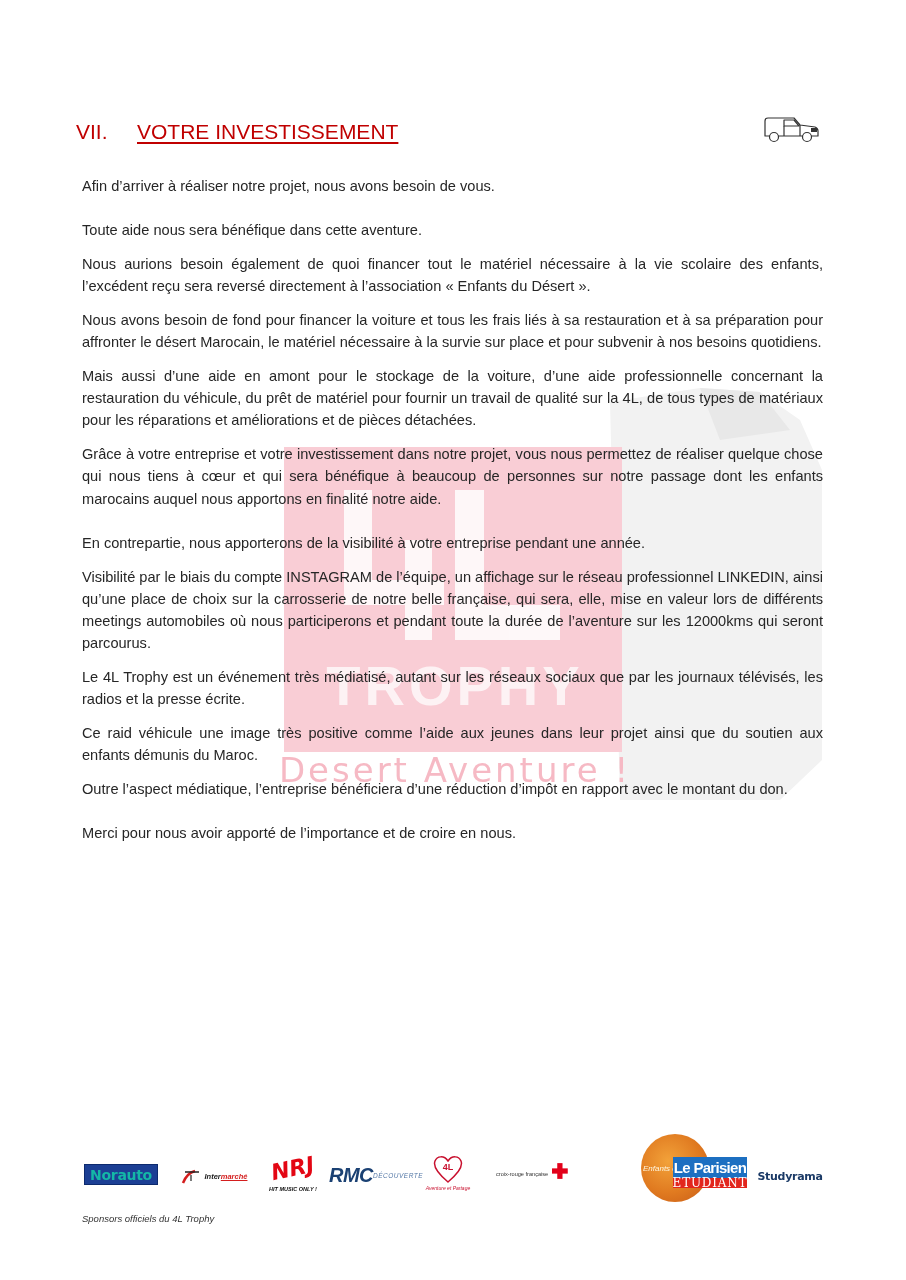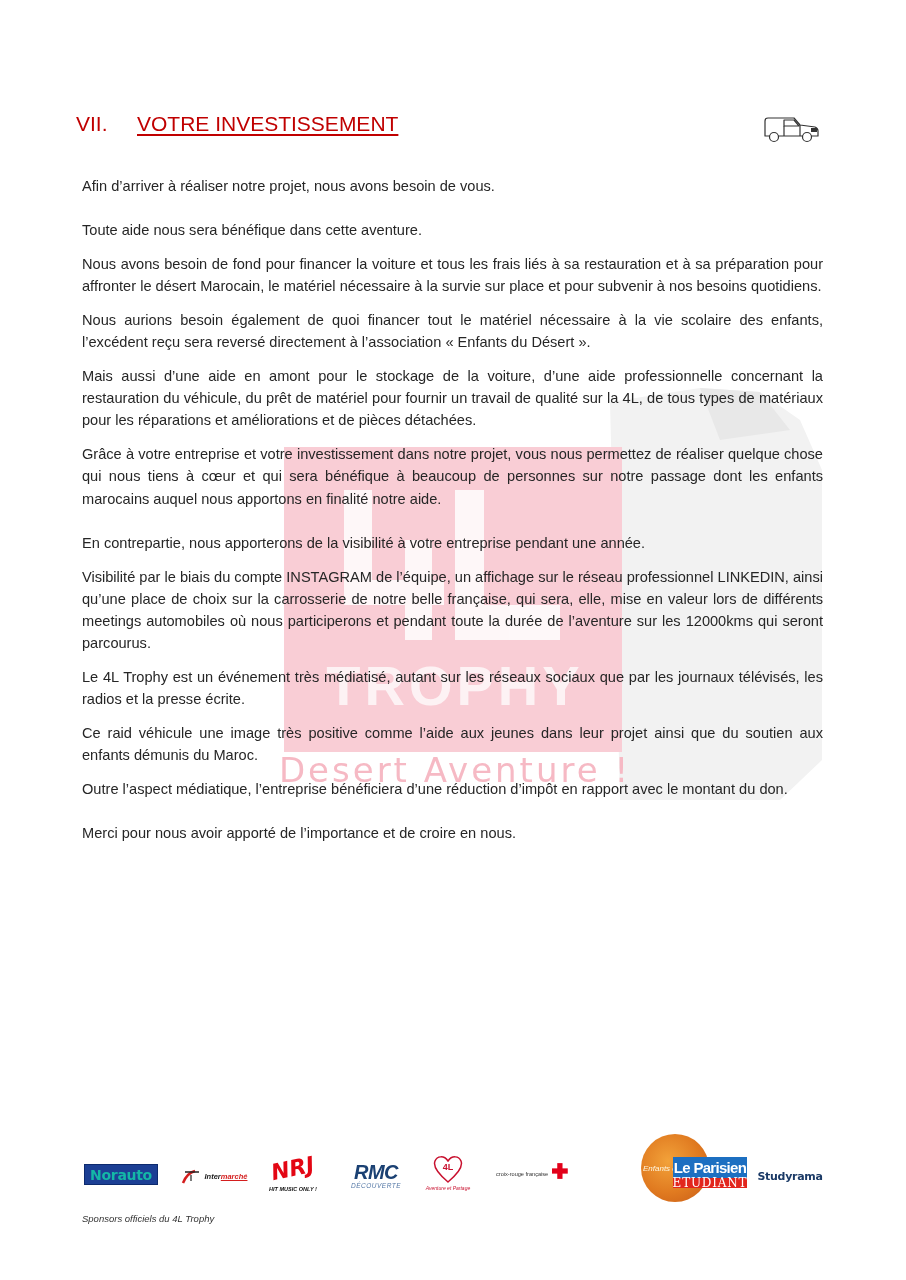--- a/index.html
+++ b/index.html
@@ -4,21 +4,21 @@
 <style>
   * { margin: 0; padding: 0; box-sizing: border-box; }
   html, body { width: 906px; height: 1280px; background: #ffffff; overflow: hidden; }
   body { position: relative; font-family: "Liberation Sans", sans-serif; color: #262626; }
 
   .watermark { position: absolute; left: 0; top: 0; width: 906px; height: 1280px; pointer-events: none; }
 
   .heading { position: absolute; left: 76px; top: 112px; display: flex; align-items: baseline;
     color: #c00000; font-size: 21px; }
   .heading .num { width: 61px; }
-  .heading .title { text-decoration: underline; text-underline-offset: 3px; }
+  .heading .title { text-decoration: underline; text-underline-offset: 3px; margin-top: 8px; }
 
   .car-icon { position: absolute; left: 762px; top: 112px; width: 58px; height: 32px; }
 
   .content { position: absolute; left: 82px; top: 175px; width: 741px; font-size: 14.6px; line-height: 22.2px; }
   .content p { text-align: justify; margin-bottom: 11.6px; }
   .content p.gap-before { margin-top: 22px; }
 
   .sponsors { position: absolute; left: 82px; top: 1148px; width: 740px; height: 56px; }
   .logo { position: absolute; display: flex; align-items: center; justify-content: center; }
 
@@ -27,21 +27,21 @@
 
   .intermarche { left: 96px; top: 18px; width: 72px; height: 20px; }
   .intermarche .txt { font-size: 7.5px; font-weight: bold; color: #222; margin-left: 4px; font-style: italic; }
   .intermarche .txt span { color: #d41e1e; text-decoration: underline; }
 
   .nrj { left: 186px; top: 0px; width: 50px; height: 54px; flex-direction: column; }
   .nrj .mark { color: #e30613; font-weight: bold; font-size: 22px; font-style: italic; transform: rotate(-12deg);
     font-family: "DejaVu Sans", sans-serif; line-height: 1; }
   .nrj .tag { font-size: 5.5px; font-weight: bold; font-style: italic; color: #111; margin-top: 6px; white-space: nowrap; }
 
-  .rmc { left: 268px; top: 12px; width: 52px; height: 30px; flex-direction: column; }
+  .rmc { left: 268px; top: 12px; width: 52px; height: 30px; }
   .rmc .big { color: #1b4173; font-weight: bold; font-style: italic; font-size: 20px; line-height: 1; letter-spacing: -0.5px; }
   .rmc .small { color: #5276a5; font-size: 6.5px; font-style: italic; letter-spacing: 0.5px; }
 
   .heart { left: 348px; top: 2px; width: 36px; height: 44px; flex-direction: column; }
   .heart .tag { font-size: 5px; color: #c8102e; font-style: italic; margin-top: 1px; white-space: nowrap; }
 
   .croix { left: 414px; top: 12px; width: 72px; height: 22px; }
   .croix .txt { font-size: 5.6px; color: #333; white-space: nowrap; margin-right: 4px; margin-top: 6px; }
 
   .enfants { left: 535px; top: -14px; width: 68px; height: 68px; border-radius: 50%;
@@ -90,22 +90,22 @@
     <line x1="38" y1="13" x2="38" y2="24"></line>
     <circle cx="12" cy="25" r="4.5" fill="#fff"></circle>
     <circle cx="45" cy="25" r="4.5" fill="#fff"></circle>
   </g>
   <rect x="49" y="16" width="6" height="4" fill="#333"></rect>
 </svg>
 
 <div class="content">
   <p>Afin d’arriver à réaliser notre projet, nous avons besoin de vous.</p>
   <p class="gap-before">Toute aide nous sera bénéfique dans cette aventure.</p>
+  <p>Nous aurions besoin également de quoi financer tout le matériel nécessaire à la vie scolaire des enfants, l’excédent reçu sera reversé directement à l’association « Enfants du Désert ».</p>
   <p>Nous avons besoin de fond pour financer la voiture et tous les frais liés à sa restauration et à sa préparation pour affronter le désert Marocain, le matériel nécessaire à la survie sur place et pour subvenir à nos besoins quotidiens.</p>
-  <p>Nous aurions besoin également de quoi financer tout le matériel nécessaire à la vie scolaire des enfants, l’excédent reçu sera reversé directement à l’association « Enfants du Désert ».</p>
   <p>Mais aussi d’une aide en amont pour le stockage de la voiture, d’une aide professionnelle concernant la restauration du véhicule, du prêt de matériel pour fournir un travail de qualité sur la 4L, de tous types de matériaux pour les réparations et améliorations et de pièces détachées.</p>
   <p>Grâce à votre entreprise et votre investissement dans notre projet, vous nous permettez de réaliser quelque chose qui nous tiens à cœur et qui sera bénéfique à beaucoup de personnes sur notre passage dont les enfants marocains auquel nous apportons en finalité notre aide.</p>
   <p class="gap-before">En contrepartie, nous apporterons de la visibilité à votre entreprise pendant une année.</p>
   <p>Visibilité par le biais du compte INSTAGRAM de l’équipe, un affichage sur le réseau professionnel LINKEDIN, ainsi qu’une place de choix sur la carrosserie de notre belle française, qui sera, elle, mise en valeur lors de différents meetings automobiles où nous participerons et pendant toute la durée de l’aventure sur les 12000kms qui seront parcourus.</p>
   <p>Le 4L Trophy est un événement très médiatisé, autant sur les réseaux sociaux que par les journaux télévisés, les radios et la presse écrite.</p>
   <p>Ce raid véhicule une image très positive comme l’aide aux jeunes dans leur projet ainsi que du soutien aux enfants démunis du Maroc.</p>
   <p>Outre l’aspect médiatique, l’entreprise bénéficiera d’une réduction d’impôt en rapport avec le montant du don.</p>
   <p class="gap-before">Merci pour nous avoir apporté de l’importance et de croire en nous.</p>
 </div>
 

